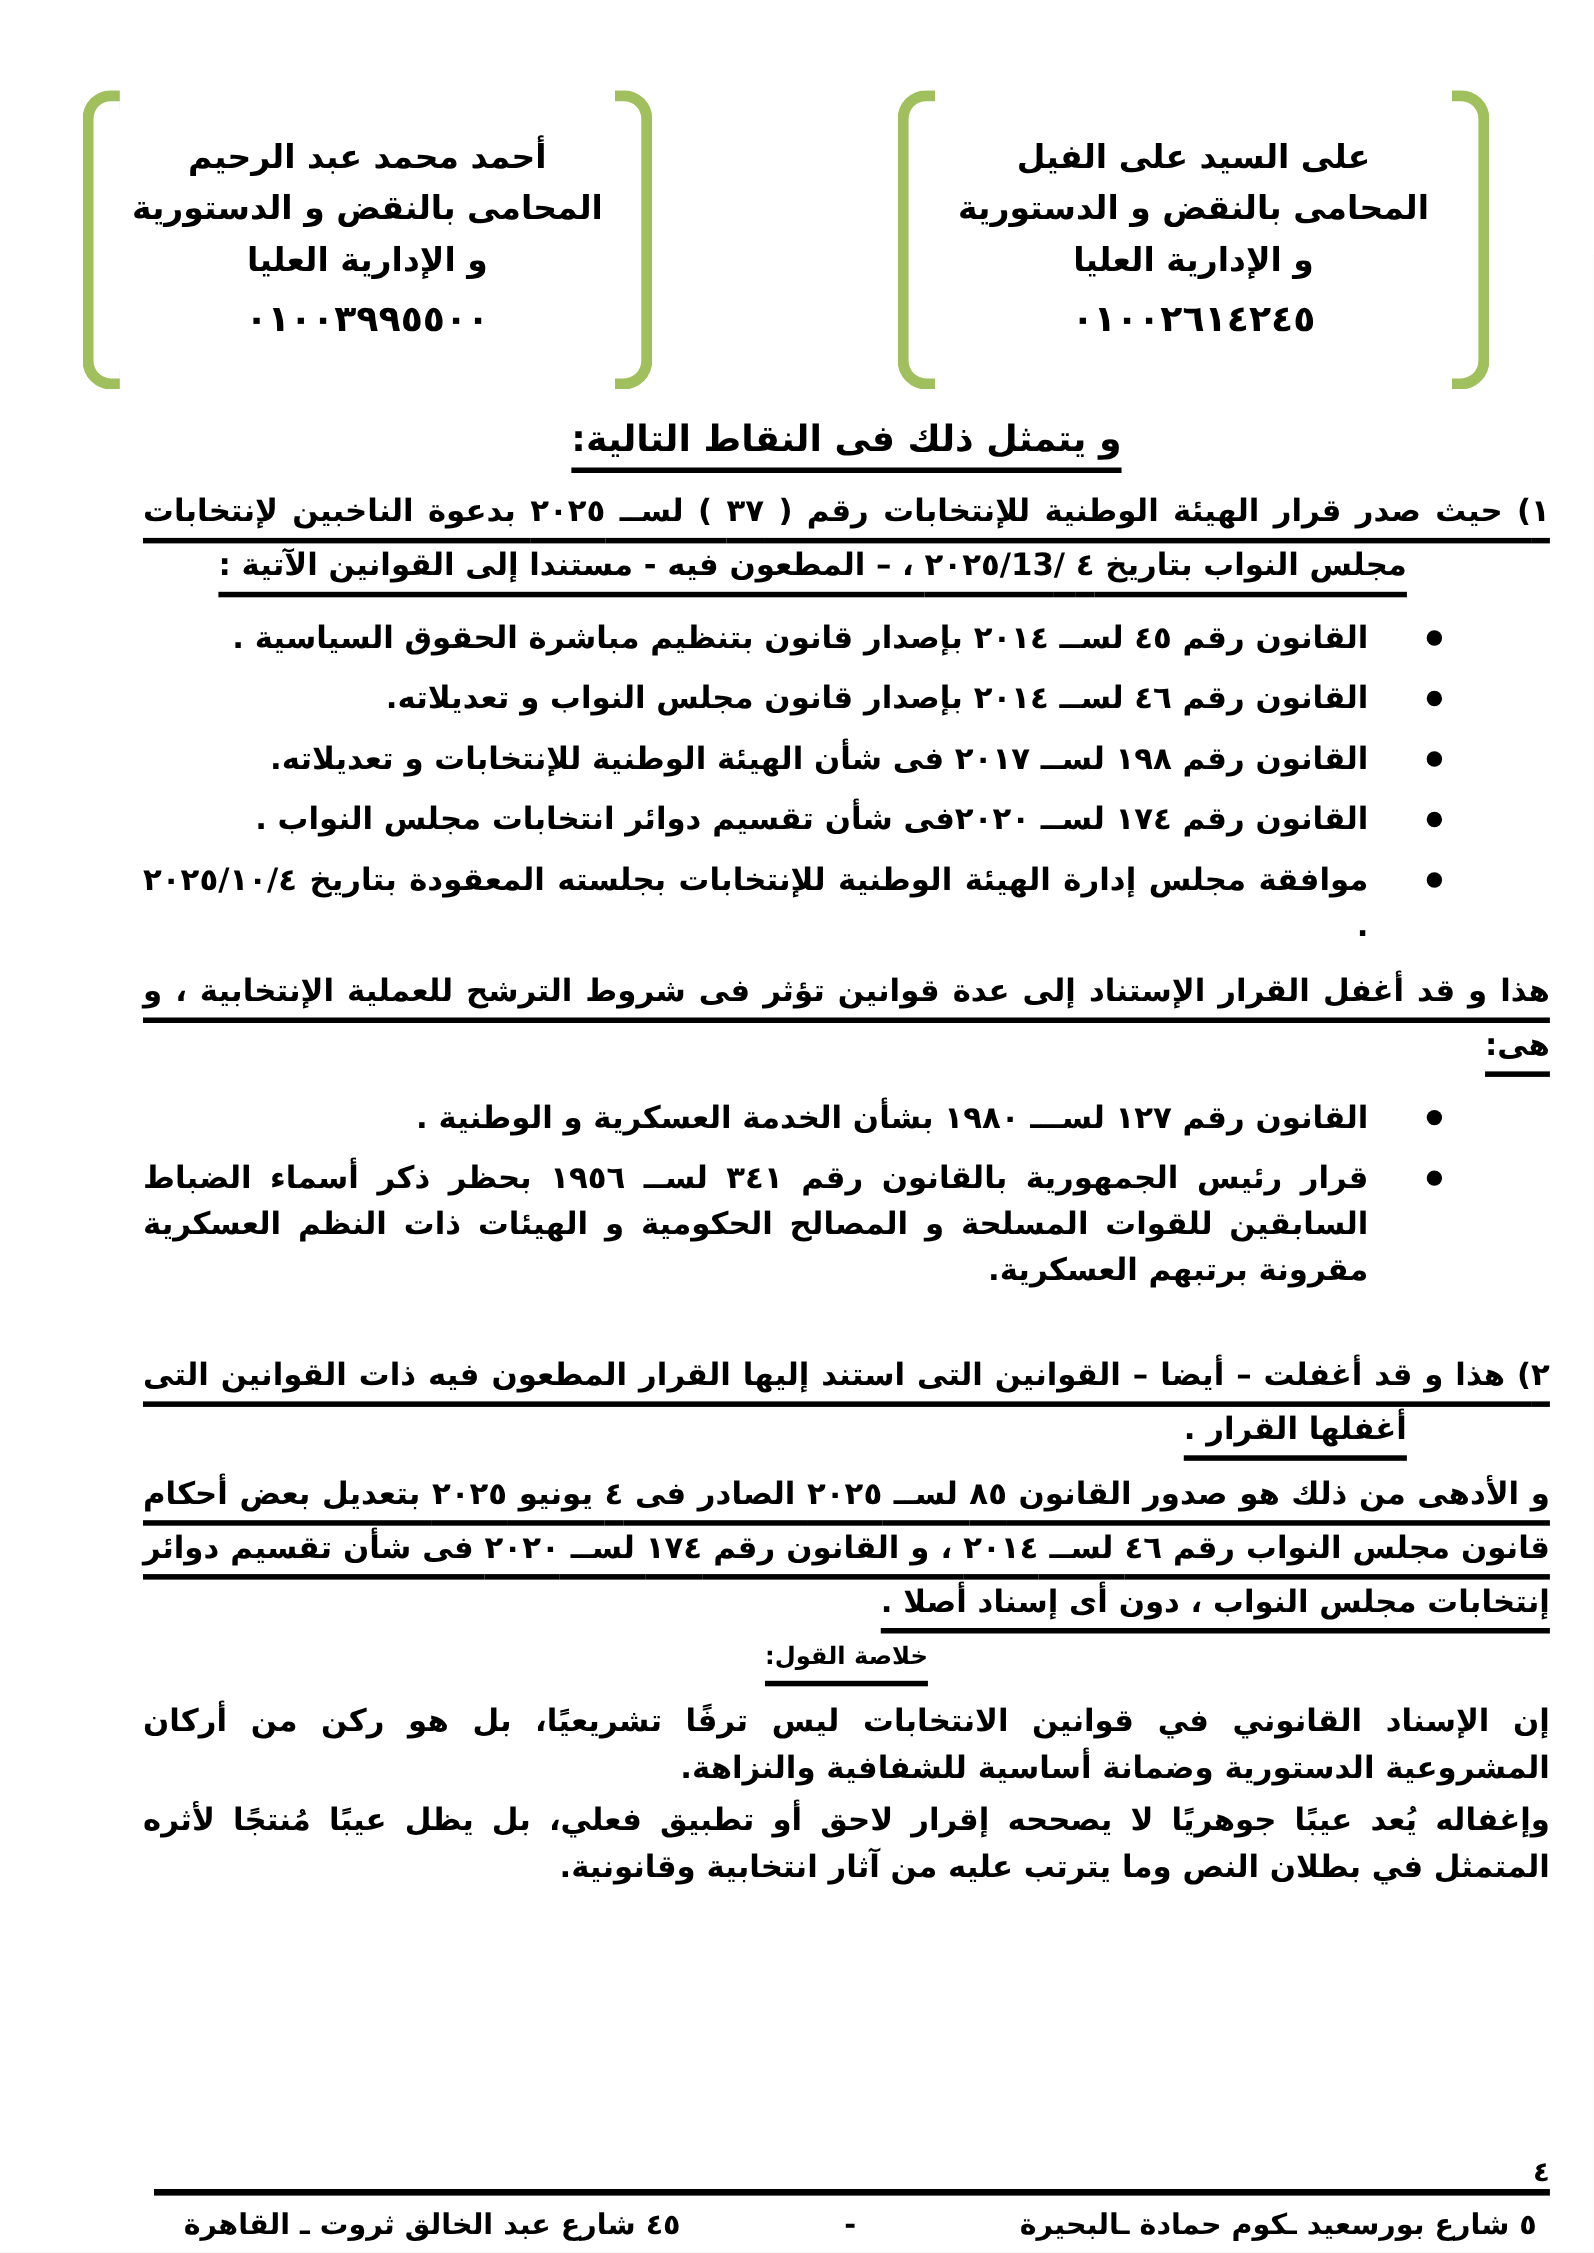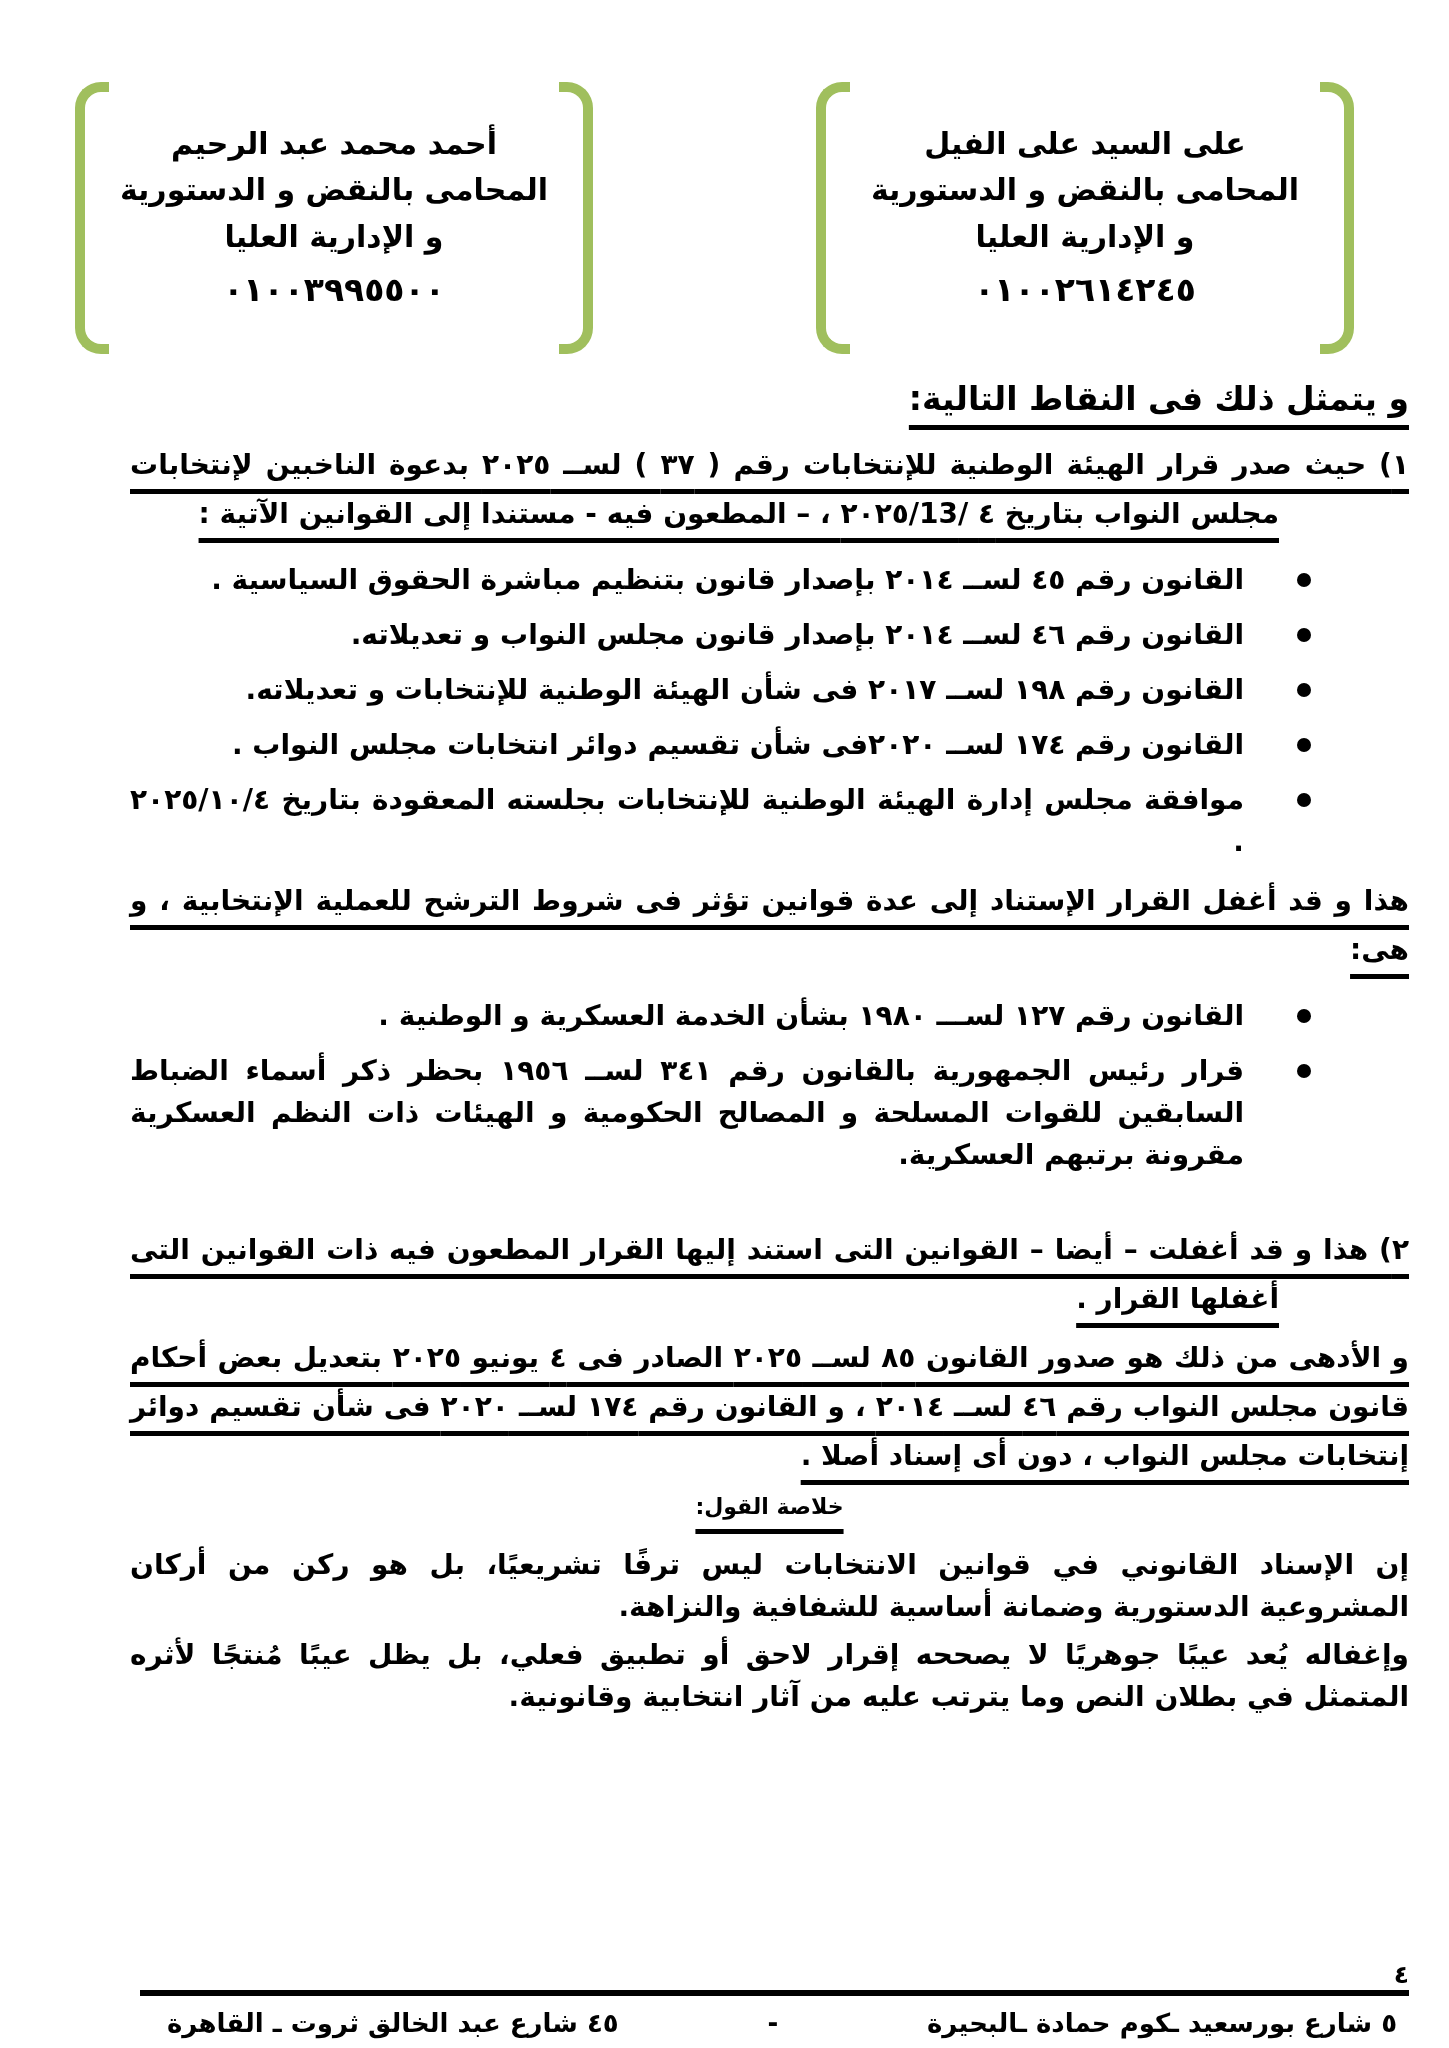--- a/index.html
+++ b/index.html
@@ -70,21 +70,21 @@
   .u{
     text-decoration:underline;
     text-decoration-thickness:4.5px;
     text-underline-offset:15px;
     text-decoration-skip-ink:none;
     line-height:1.75;
   }
   .h-points{
     font-size:33px;
     margin:0 0 12px 0;
-    text-align:right;
+    text-align:center;
   }
   .numbered{
     padding-right:130px;
     text-indent:-130px;
     margin:0 0 10px 0;
   }
   ul.laws{
     list-style:none;
     margin:21px 0 10px 0;
     padding:0;

